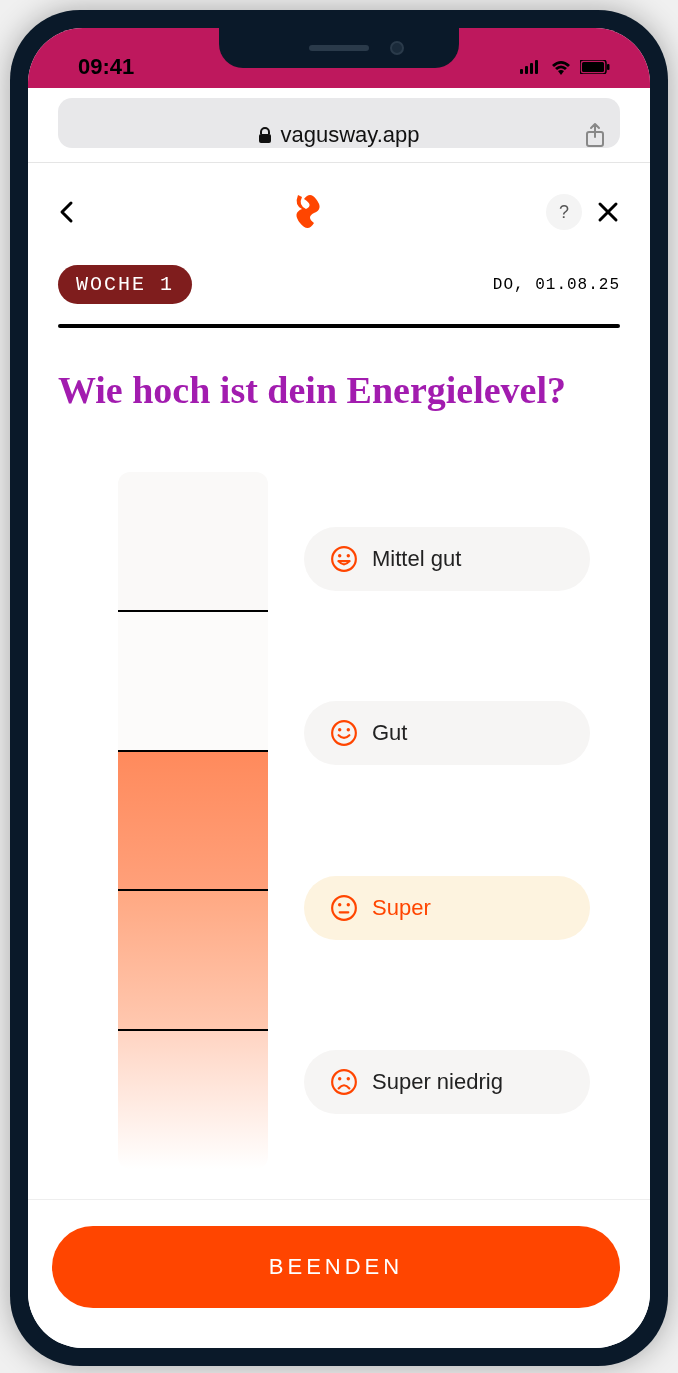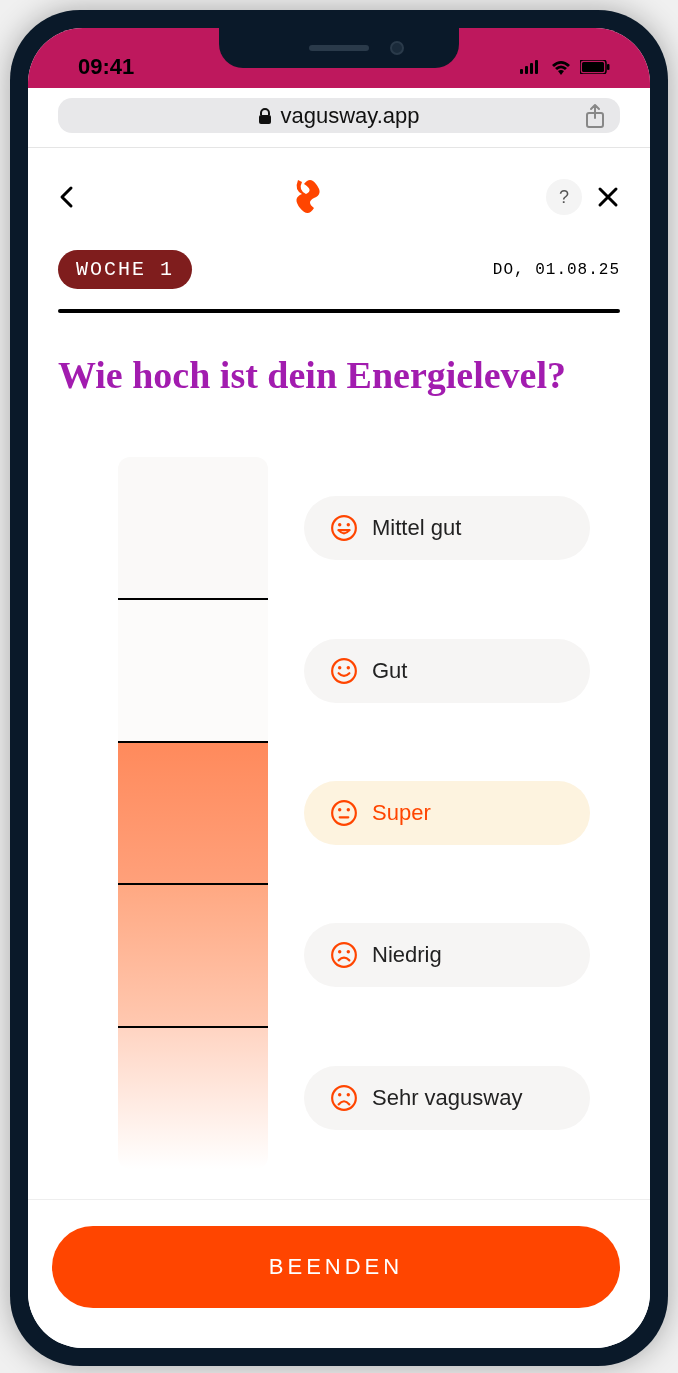--- a/index.html
+++ b/index.html
@@ -72,23 +72,23 @@
   .status-icons {
     display: flex;
     gap: 8px;
     align-items: center;
   }
   .url-bar {
     margin: 10px 30px 0 30px;
     background: #e8e8ea;
     border-radius: 14px;
     display: flex;
-    align-items: center;
+    align-items: flex-end;
     justify-content: center;
-    height: 35px;
+    height: 50px;
     position: relative;
   }
   .url-text {
     font-size: 22px;
     color: #111;
     display: flex;
     align-items: center;
     gap: 8px;
   }
   .share-btn {
@@ -338,35 +338,24 @@
               </svg>
             </span>
             <span>Super</span>
           </div>
           <div class="opt">
             <span class="face">
               <svg width="28" height="28" viewBox="0 0 26 26">
                 <circle cx="13" cy="13" r="11" fill="none" stroke="currentColor" stroke-width="2"></circle>
                 <circle cx="9" cy="10" r="1.6" fill="currentColor"></circle>
                 <circle cx="17" cy="10" r="1.6" fill="currentColor"></circle>
-                <path d="M8 18 Q13 13 18 18" stroke="currentColor" stroke-width="2" fill="none" stroke-linecap="round"></path>
-              </svg>
-            </span>
-            <span>Niedrig</span>
-          </div>
-          <div class="opt">
-            <span class="face">
-              <svg width="28" height="28" viewBox="0 0 26 26">
-                <circle cx="13" cy="13" r="11" fill="none" stroke="currentColor" stroke-width="2"></circle>
-                <circle cx="9" cy="10" r="1.6" fill="currentColor"></circle>
-                <circle cx="17" cy="10" r="1.6" fill="currentColor"></circle>
                 <path d="M8 19 Q13 13 18 19" stroke="currentColor" stroke-width="2" fill="none" stroke-linecap="round"></path>
               </svg>
             </span>
-            <span>Sehr vagusway</span>
+            <span>Super niedrig</span>
           </div>
         </div>
     </div>
 
     <div class="footer">
       <button class="end-btn">BEENDEN</button>
     </div>
 
   </div>
 </div>

